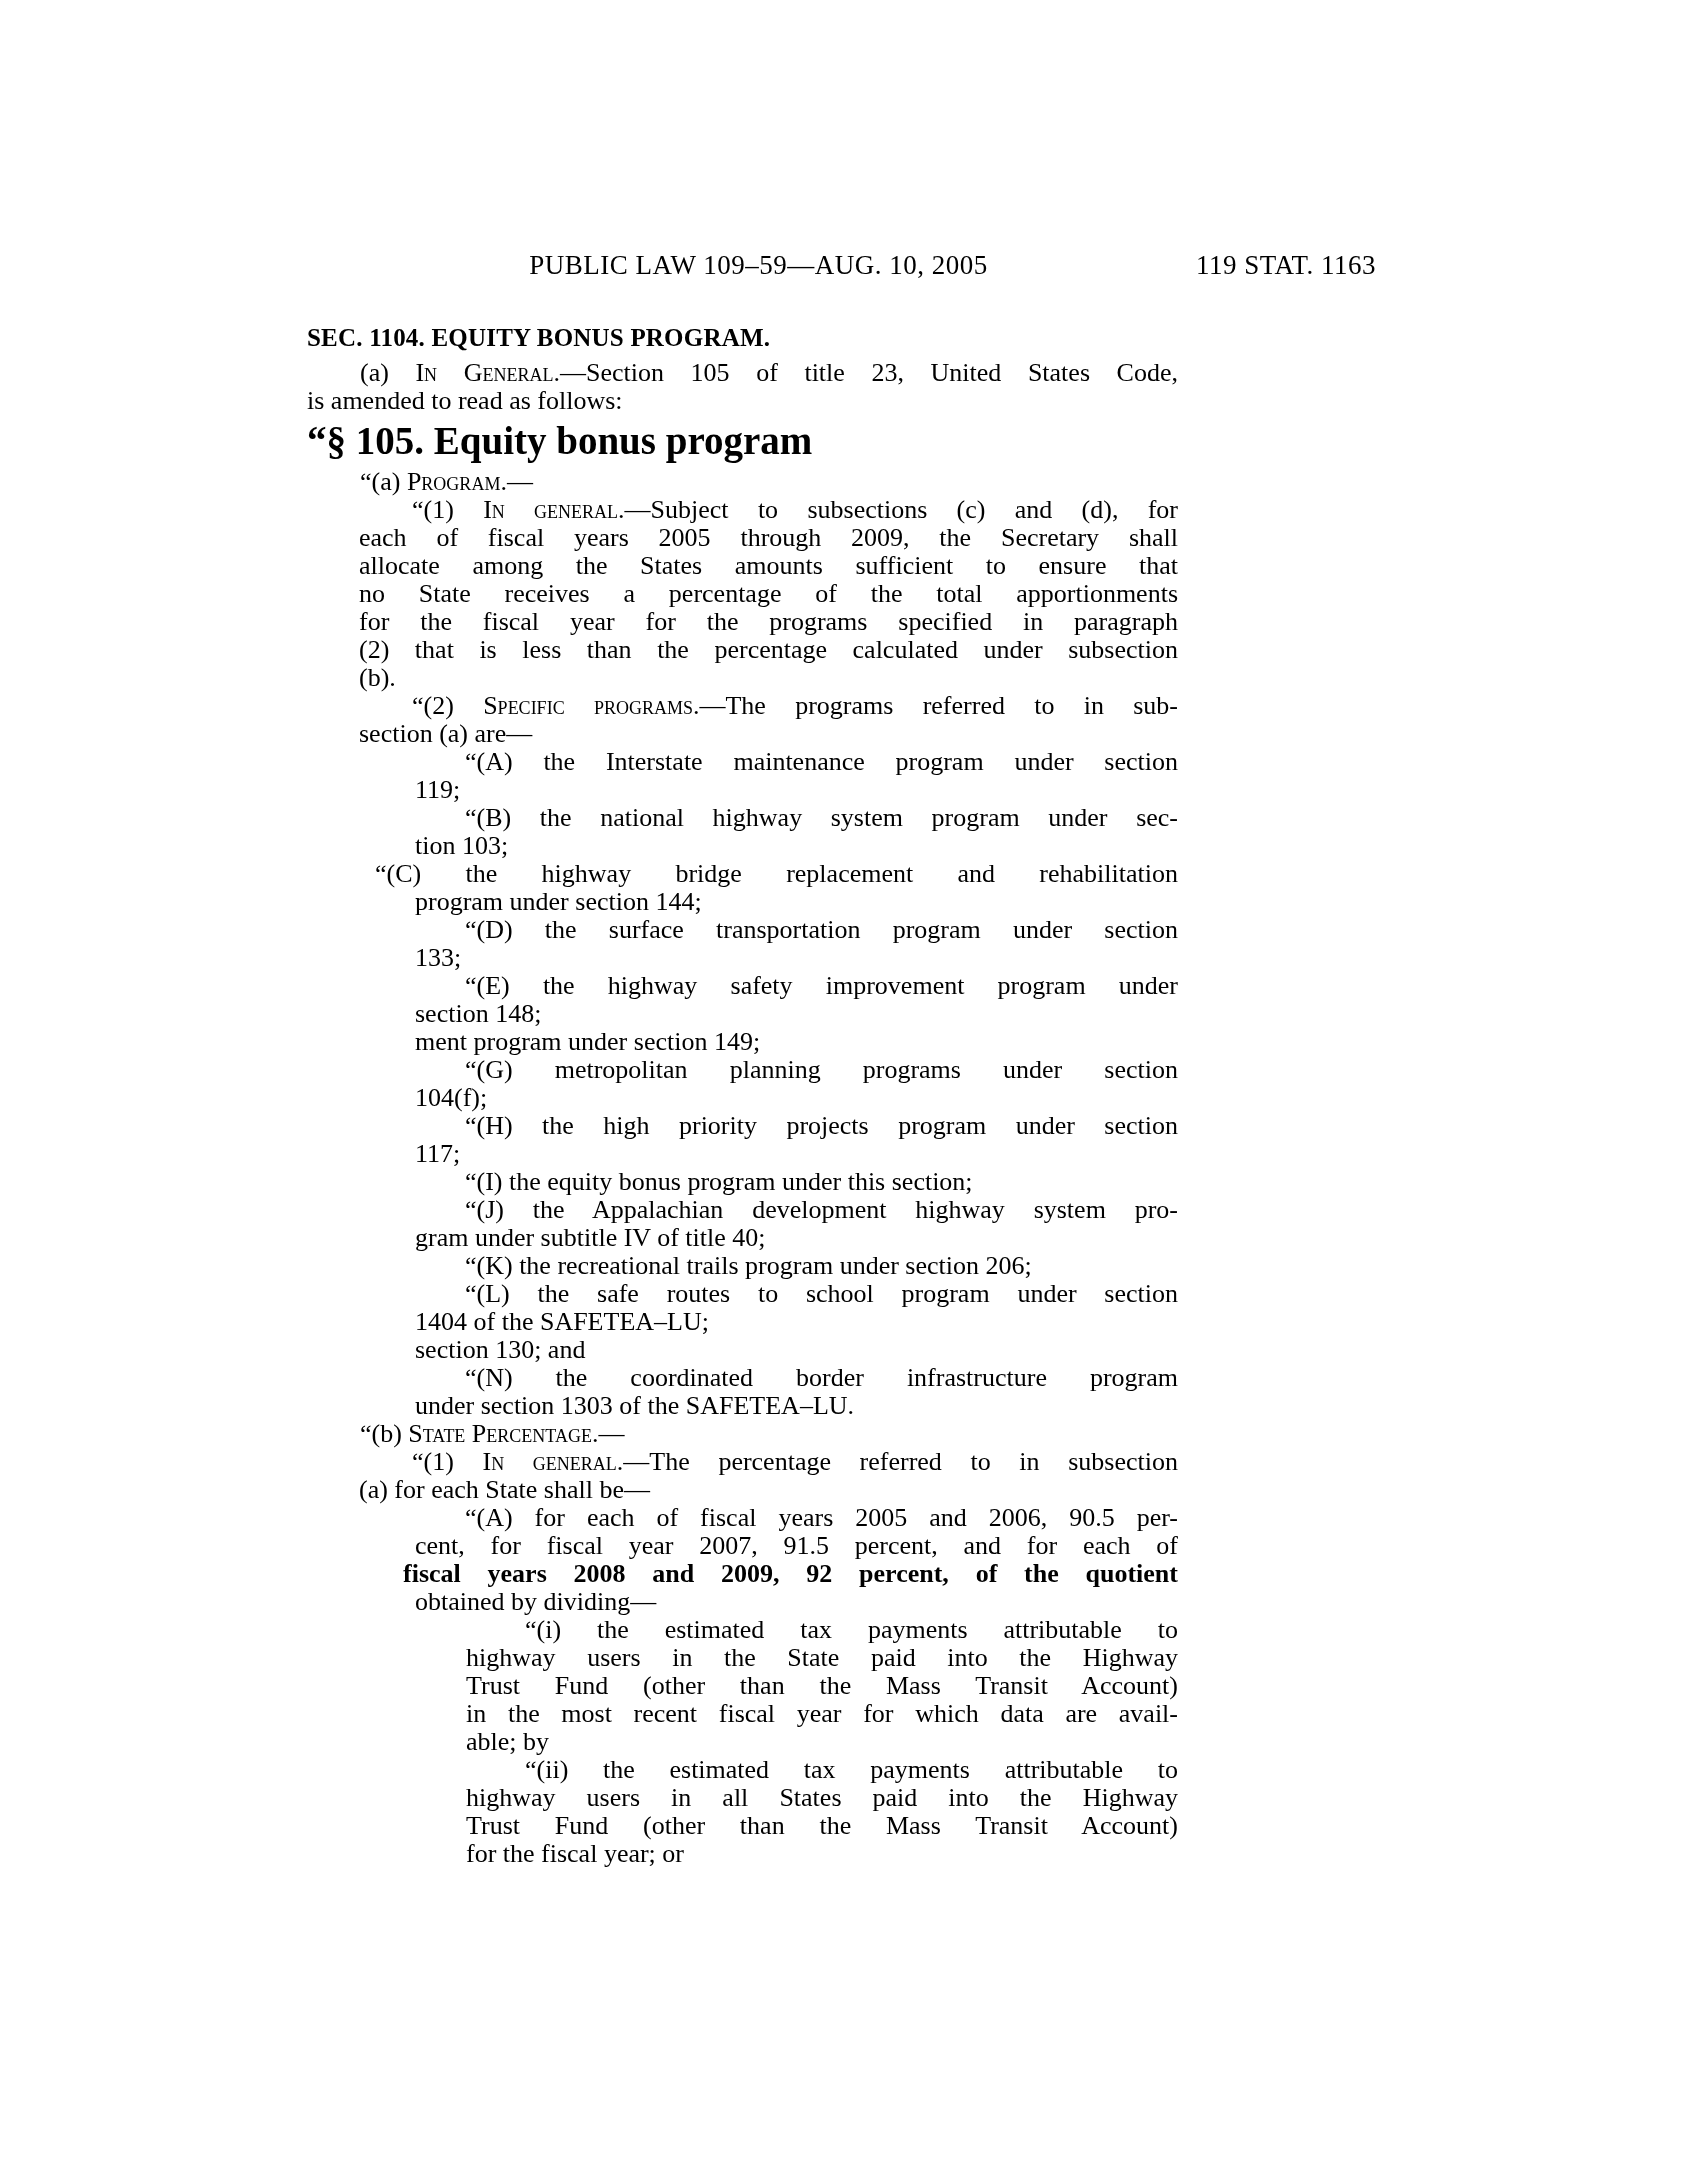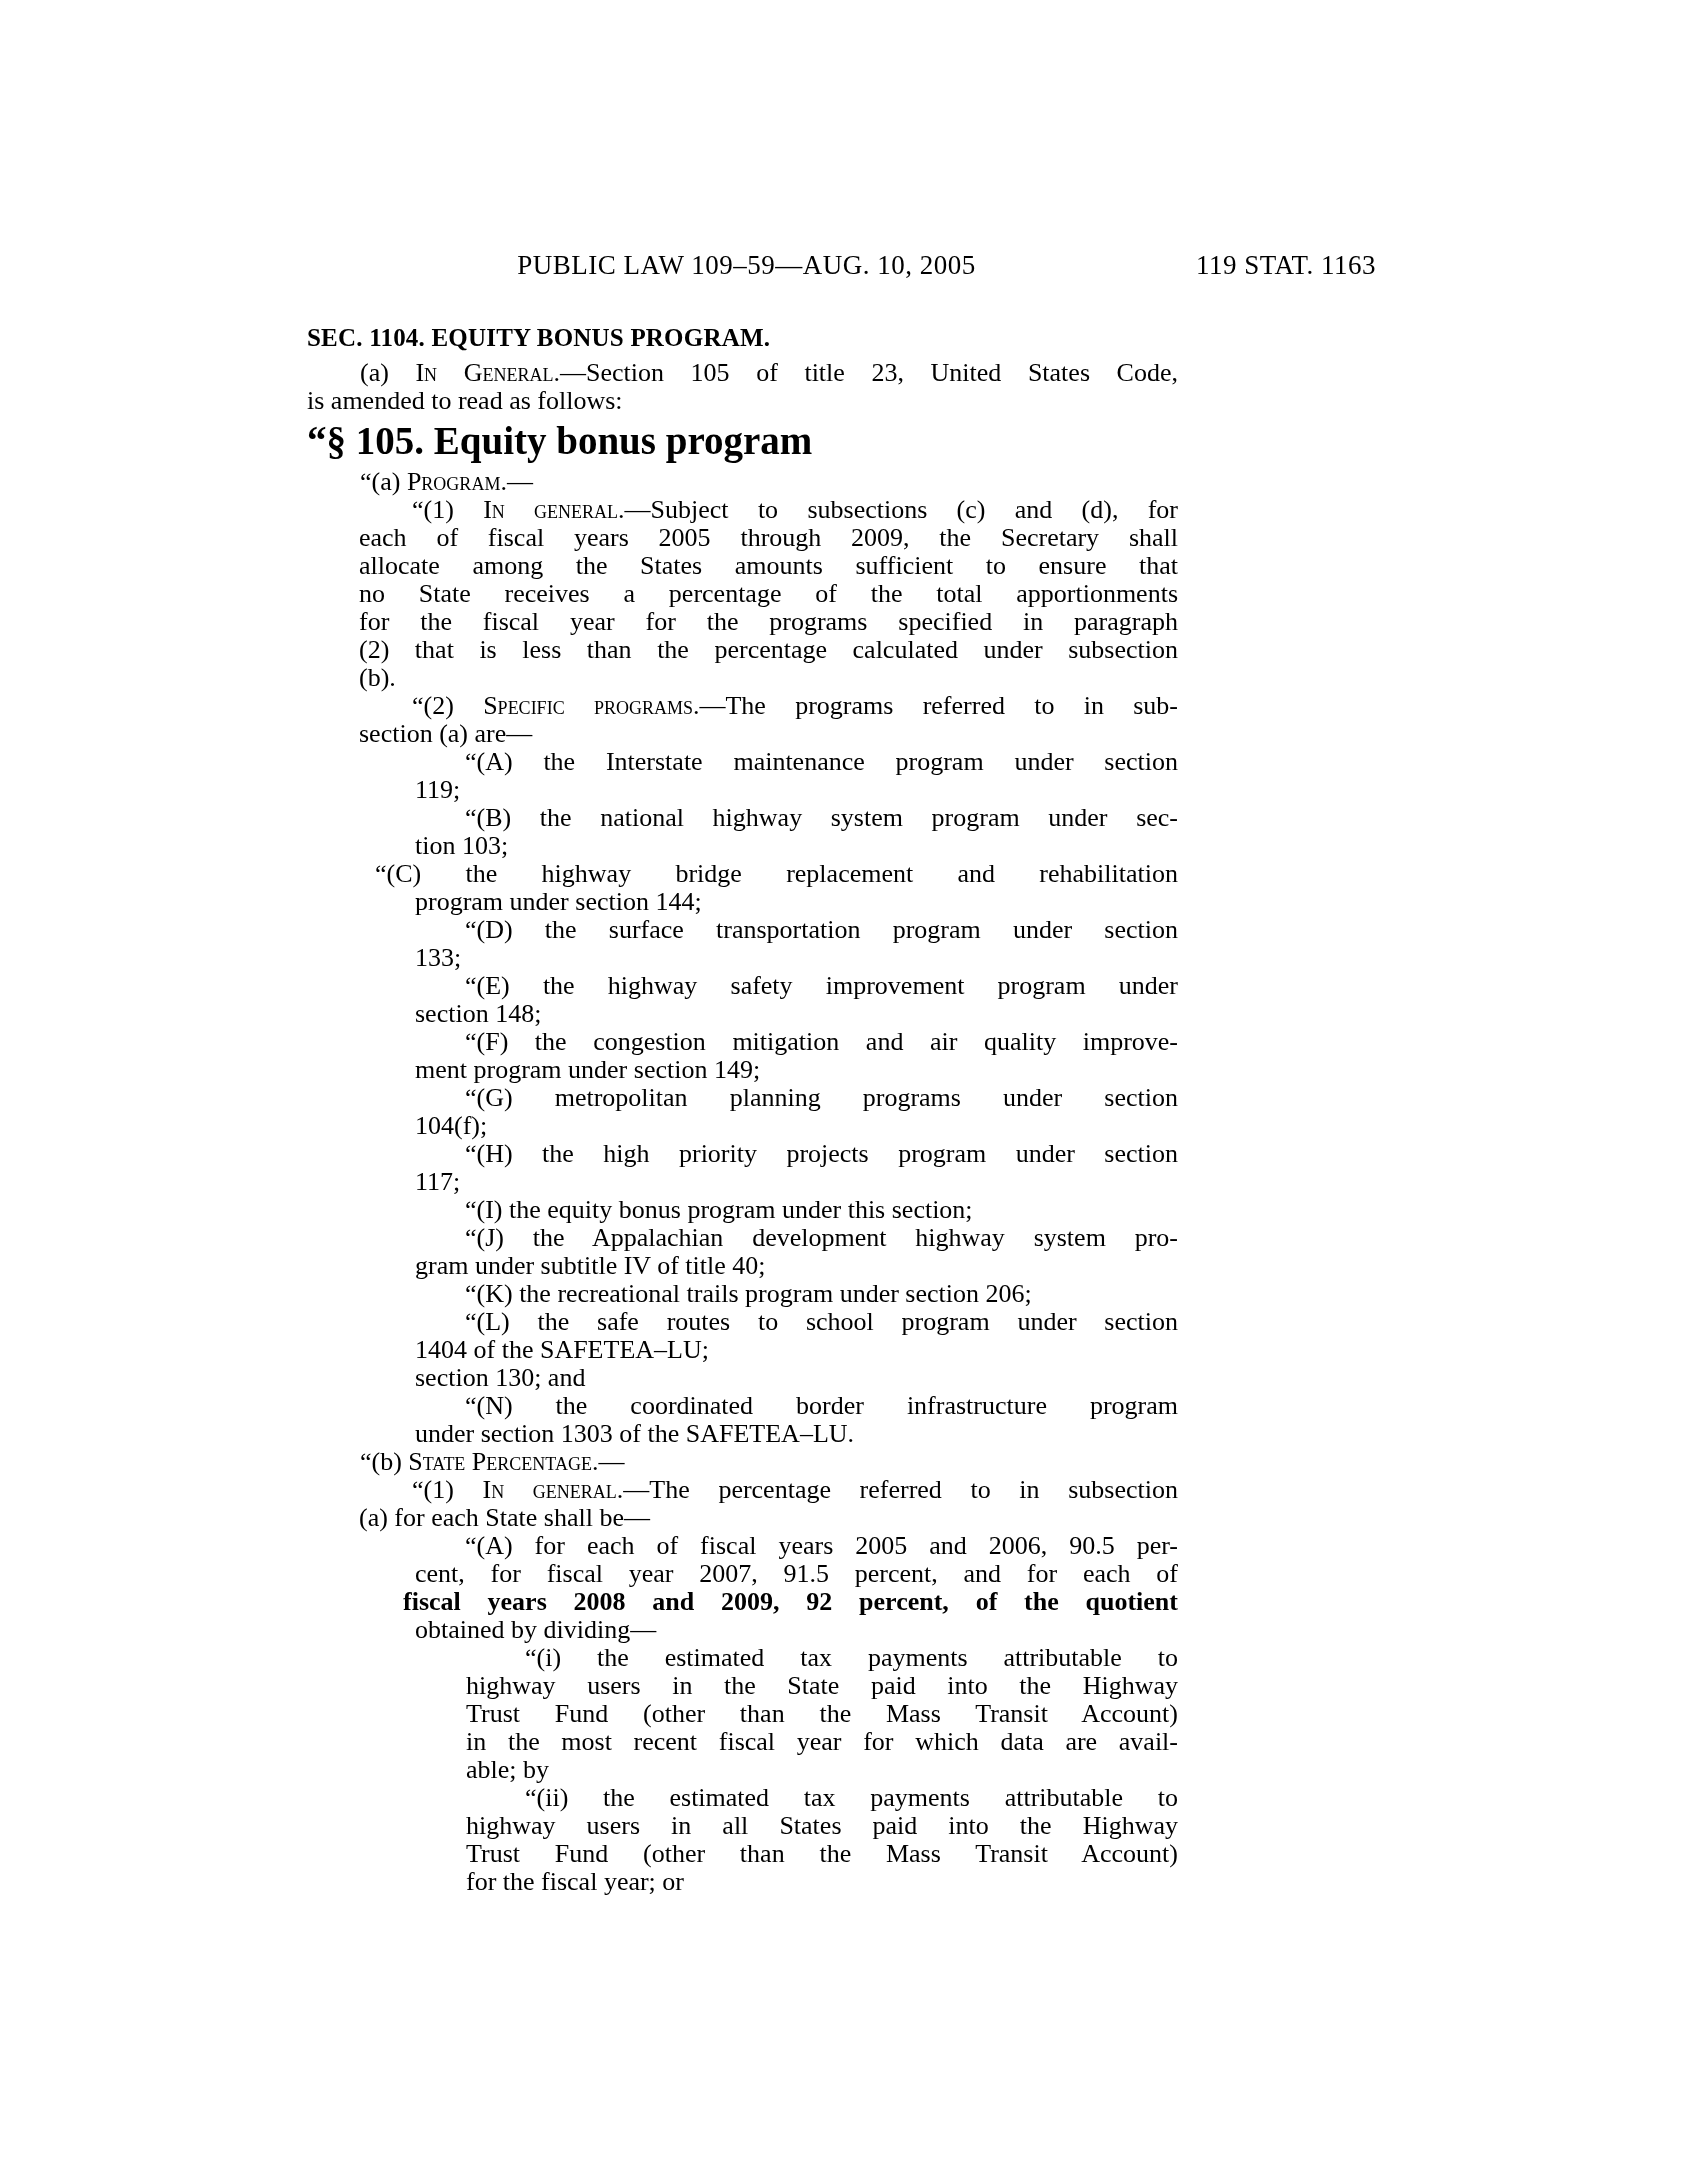--- a/index.html
+++ b/index.html
@@ -17,21 +17,21 @@
     left: 307px;
     top: 248px;
     width: 1069px;
     height: 36px;
     font-size: 27px;
     line-height: 34px;
     white-space: nowrap;
   }
   .law-title {
     position: absolute;
-    left: 4px;
+    left: 16px;
     top: 0;
     width: 871px;
     text-align: center;
     letter-spacing: 0.5px;
   }
   .stat-num {
     position: absolute;
     right: 0;
     top: 0;
     letter-spacing: 0.5px;
@@ -99,21 +99,20 @@
       <div class="line jst" style="margin-left: 158px;"><span>“(A) the Interstate maintenance program under section</span></div>
       <div class="line" style="margin-left: 108px;"><span>119;</span></div>
       <div class="line jst" style="margin-left: 158px;"><span>“(B) the national highway system program under sec-</span></div>
       <div class="line" style="margin-left: 108px;"><span>tion 103;</span></div>
       <div class="line jst" style="margin-left: 68px;"><span>“(C) the highway bridge replacement and rehabilitation</span></div>
       <div class="line" style="margin-left: 108px;"><span>program under section 144;</span></div>
       <div class="line jst" style="margin-left: 158px;"><span>“(D) the surface transportation program under section</span></div>
       <div class="line" style="margin-left: 108px;"><span>133;</span></div>
       <div class="line jst" style="margin-left: 158px;"><span>“(E) the highway safety improvement program under</span></div>
       <div class="line" style="margin-left: 108px;"><span>section 148;</span></div>
-      <div class="line jst" style="margin-left: 158px;"><span>“(F) the congestion mitigation and air quality improve-</span></div>
       <div class="line" style="margin-left: 108px;"><span>ment program under section 149;</span></div>
       <div class="line jst" style="margin-left: 158px;"><span>“(G) metropolitan planning programs under section</span></div>
       <div class="line" style="margin-left: 108px;"><span>104(f);</span></div>
       <div class="line jst" style="margin-left: 158px;"><span>“(H) the high priority projects program under section</span></div>
       <div class="line" style="margin-left: 108px;"><span>117;</span></div>
       <div class="line" style="margin-left: 158px;"><span>“(I) the equity bonus program under this section;</span></div>
       <div class="line jst" style="margin-left: 158px;"><span>“(J) the Appalachian development highway system pro-</span></div>
       <div class="line" style="margin-left: 108px;"><span>gram under subtitle IV of title 40;</span></div>
       <div class="line" style="margin-left: 158px;"><span>“(K) the recreational trails program under section 206;</span></div>
       <div class="line jst" style="margin-left: 158px;"><span>“(L) the safe routes to school program under section</span></div>

